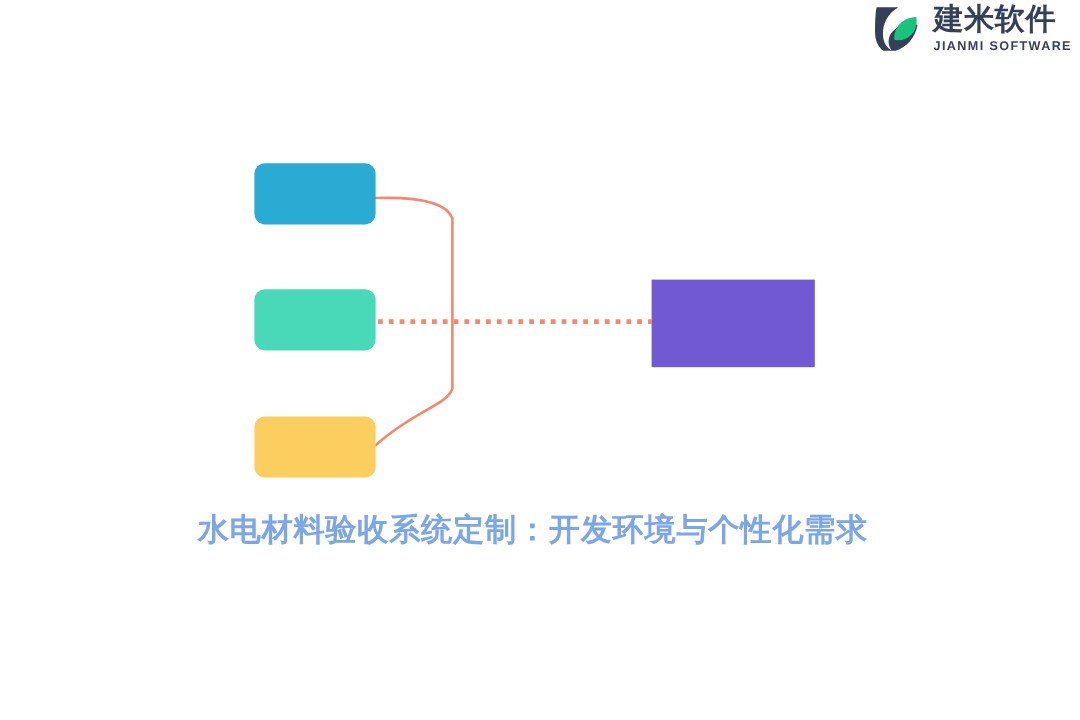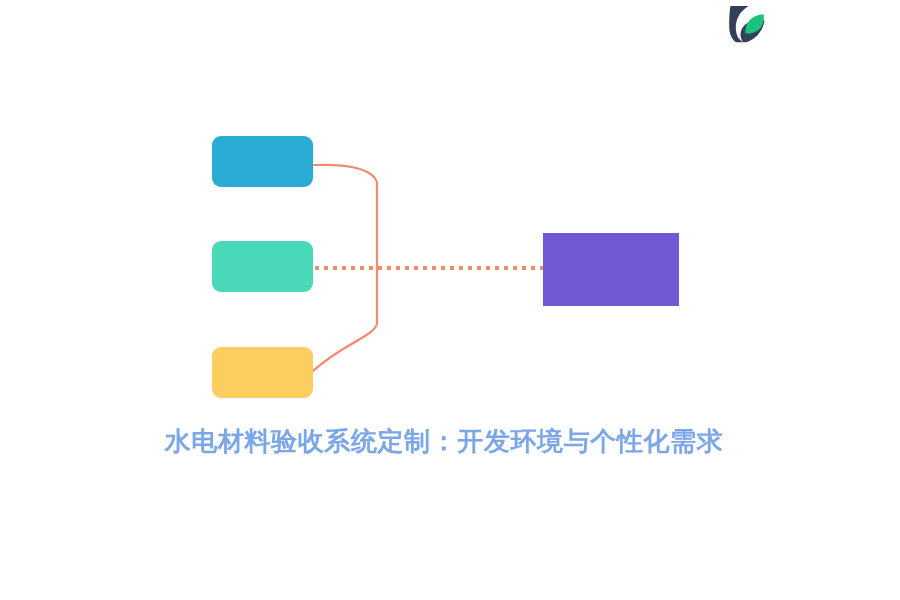--- a/index.html
+++ b/index.html
@@ -110,20 +110,24 @@
 </style>
 </head>
 <body>
 
 <div class="brand">
   <svg class="brand-mark" viewBox="0 0 44 44" aria-hidden="true">
     <path d="M4.5 4 L22.5 4 C13.5 9.5 9.5 18 9.8 26.5 C10.0 33.5 13.0 38.0 17.5 40.2 L10.0 40.2 C5.6 37.0 3.2 31.6 3.2 24.4 C3.2 15.6 3.6 8.4 4.5 4 Z" fill="#343f58"></path>
     <path d="M17.0 40.2 C14.0 36.0 13.6 30.6 16.4 26.0 C20.6 19.2 29.6 17.6 38.6 18.6 C36.6 30.0 29.4 37.4 20.4 40.2 Z" fill="#343f58"></path>
     <path d="M19.2 31.2 C19.0 20.6 25.6 12.8 37.6 12.2 C38.8 20.0 36.0 26.2 30.0 29.6 C26.2 31.8 22.4 32.0 19.2 31.2 Z" fill="#19c37d"></path>
   </svg>
+  <div class="brand-words">
+    <span class="brand-cn">建米软件</span>
+    <span class="brand-en">JIANMI SOFTWARE</span>
+  </div>
 </div>
 
 <div class="diagram">
 
   <svg class="connector-layer" viewBox="0 0 900 600" aria-hidden="true">
 
     <path d="M313 165 C 345 164, 372 168, 377 182 L 377 324 C 372 338, 345 342, 313 371" fill="none" stroke="#f08a70" stroke-width="2.2" stroke-linecap="round"></path>
 
     <line x1="315" y1="268" x2="543" y2="268" stroke="#f08a70" stroke-width="4" stroke-dasharray="4 5" stroke-linecap="butt"></line>
   </svg>

